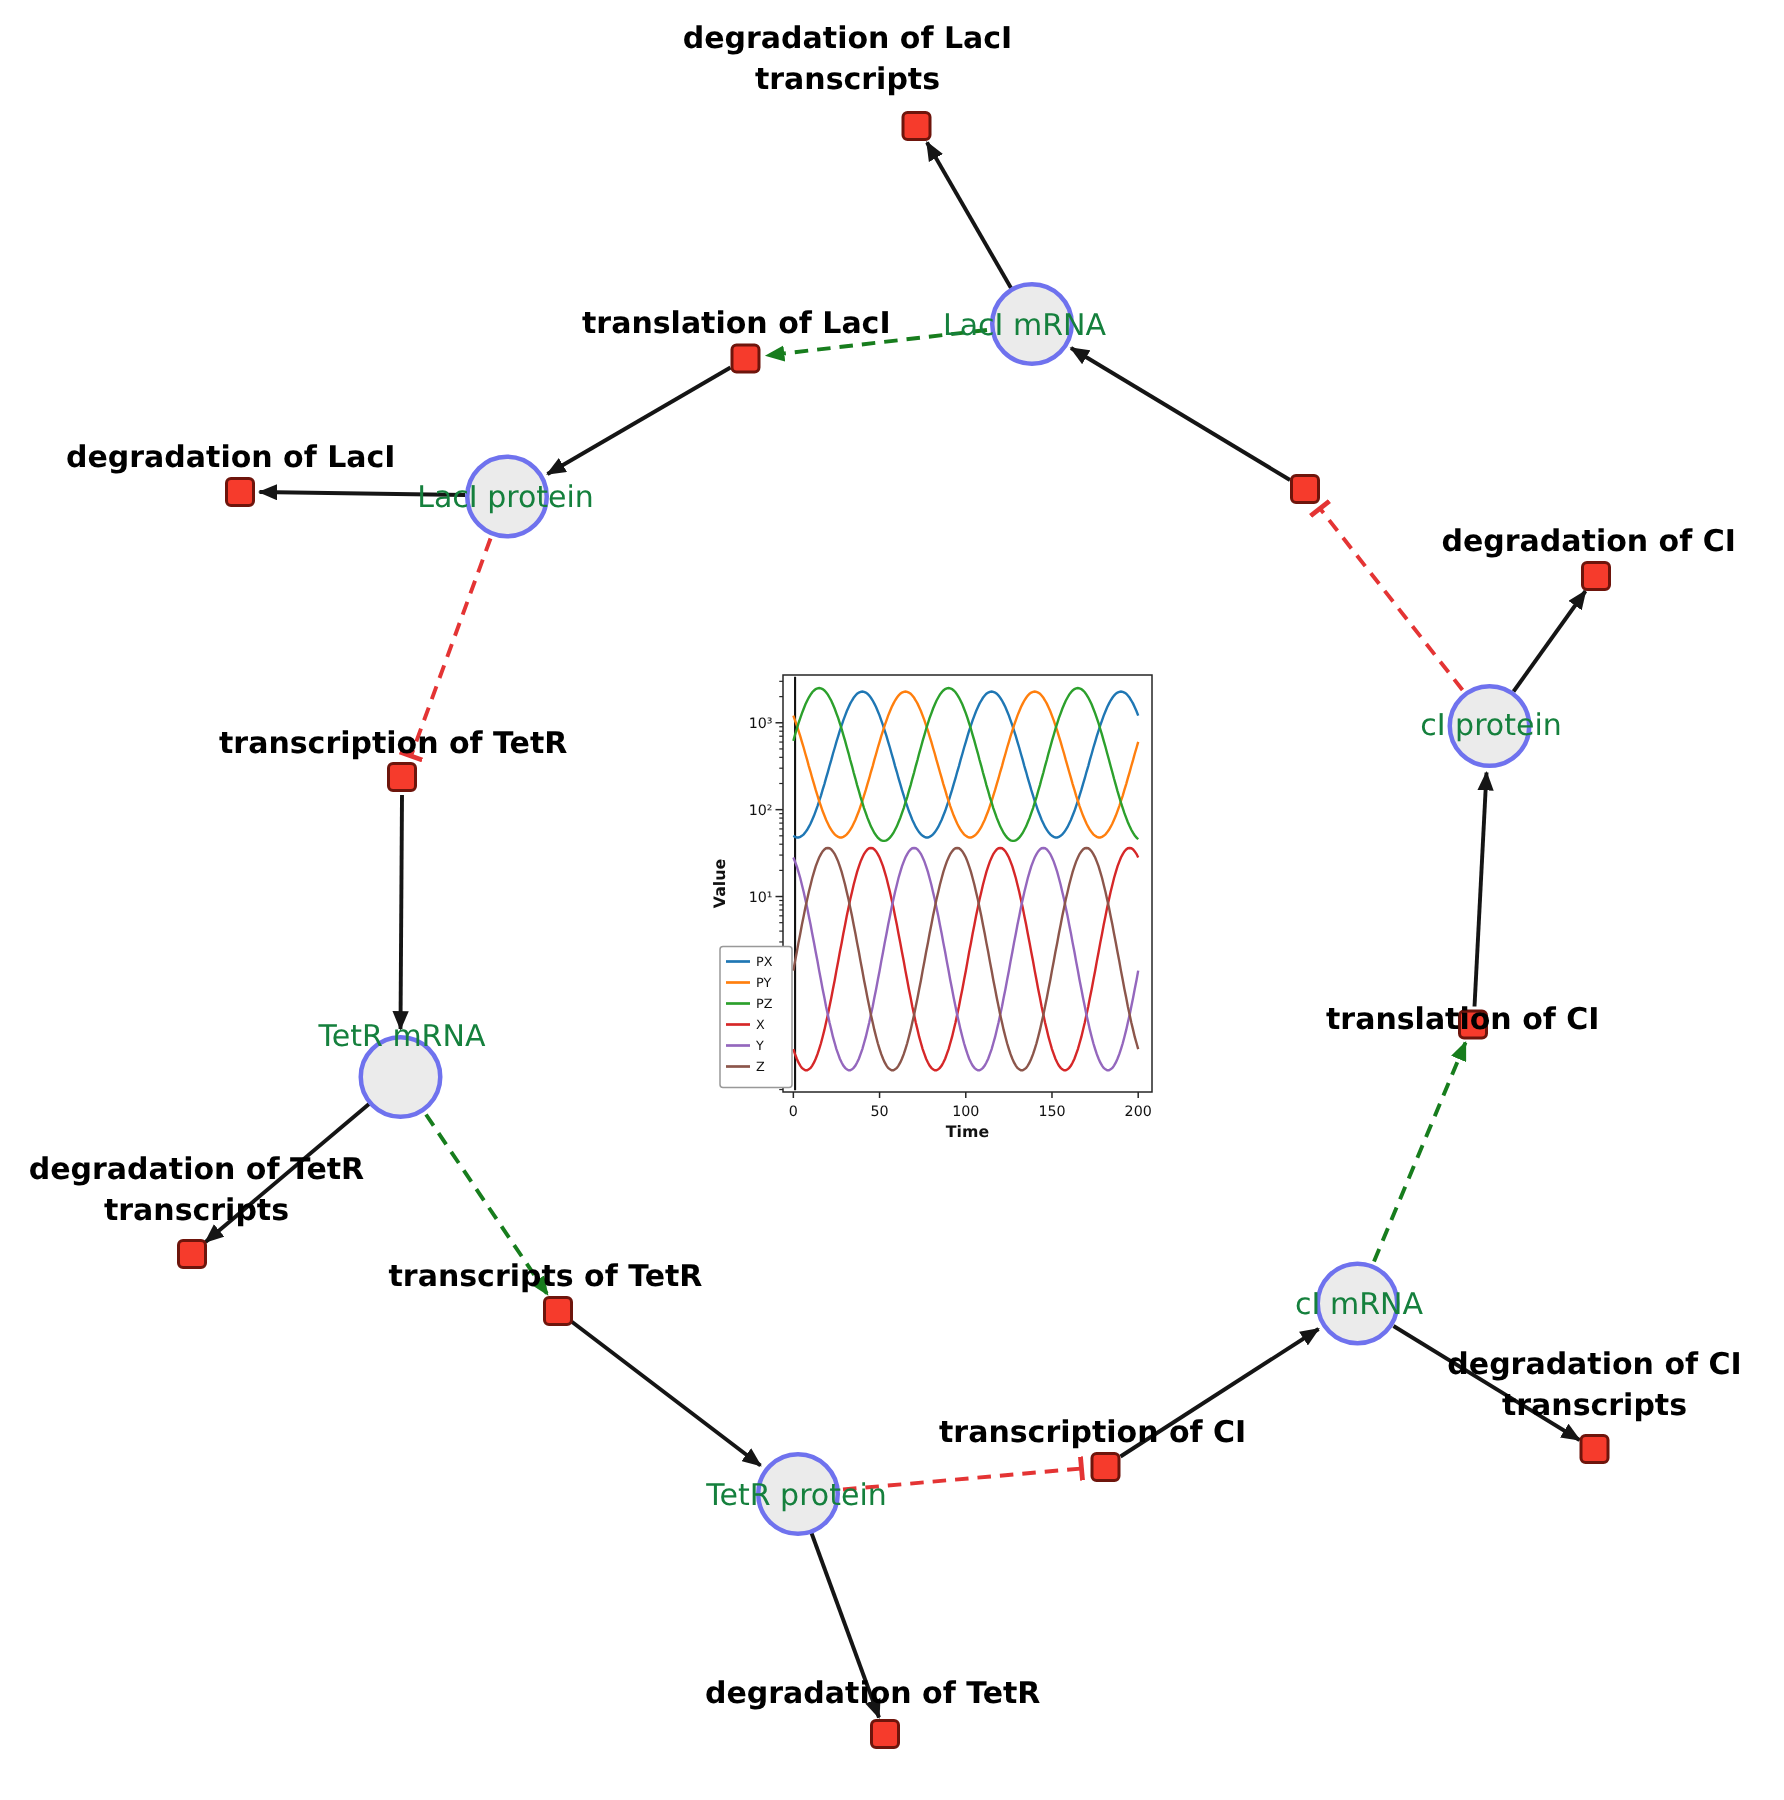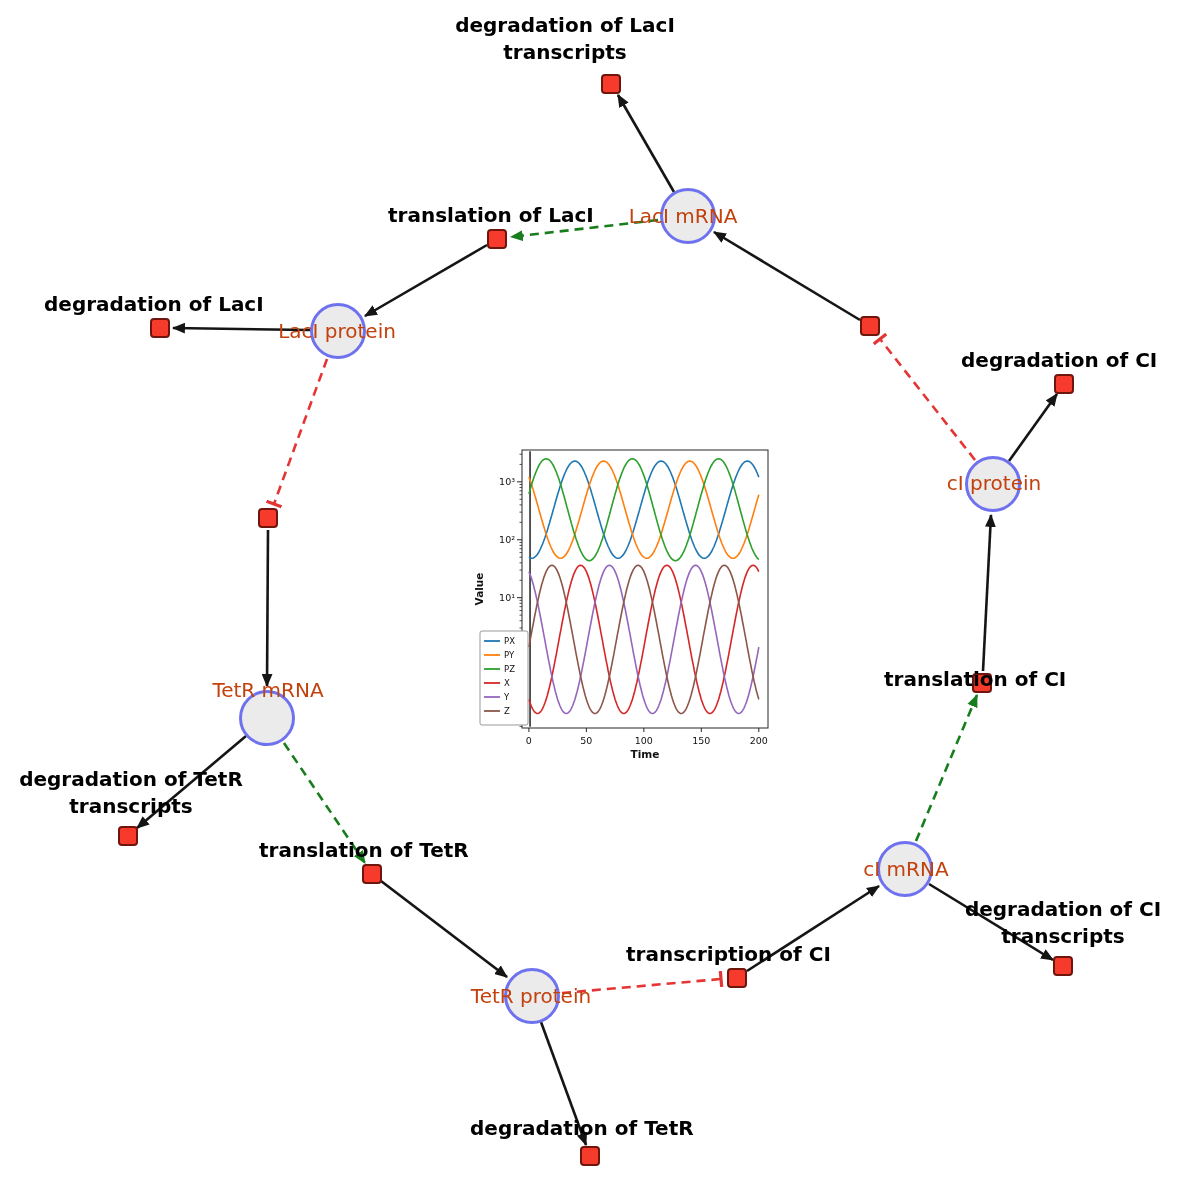--- a/index.html
+++ b/index.html
@@ -7,21 +7,21 @@
   .canvas{position:relative;width:1189px;height:1200px;background:#ffffff;overflow:hidden;}
   .edges{position:absolute;left:0;top:0;}
   .e-black{stroke:#151515;stroke-width:2.6;}
   .e-green{stroke:#177d1d;stroke-width:2.6;stroke-dasharray:9 6;}
   .e-red{stroke:#e43434;stroke-width:2.6;stroke-dasharray:9 6;}
   .species{position:absolute;width:56px;height:56px;border-radius:50%;
            background:#ebebeb;border:3px solid #6f72ee;box-sizing:border-box;}
   .rxn{position:absolute;width:20px;height:20px;background:#f63b2c;
        border:2px solid #6e150c;border-radius:4px;box-sizing:border-box;}
   .slabel{position:absolute;transform:translateX(-50%);font-size:20px;line-height:24px;
-          color:#c2410c;white-space:nowrap;}
+          color:#15803d;white-space:nowrap;}
   .rlabel{position:absolute;font-size:20px;line-height:27px;font-weight:bold;color:#000;white-space:nowrap;}
   .rlabel.center{transform:translateX(-50%);text-align:center;}
   .inset{position:absolute;left:470px;top:438px;width:310px;height:330px;}
   .inset svg{font-family:"DejaVu Sans", sans-serif;}
 </style>
 </head>
 <body>
 
 <div class="canvas">
 
@@ -85,26 +85,27 @@
   <div class="slabel" style="left:906px;top:857px">cI mRNA</div>
   <div class="slabel" style="left:994px;top:471px">cI protein</div>
 
   <div class="rlabel center" style="left:565px;top:12px">
     <span style="display:block">degradation of LacI</span>
     <span style="display:block">transcripts</span>
   </div>
   <div class="rlabel" style="left:388px;top:202px">translation of LacI</div>
   <div class="rlabel" style="left:44px;top:291px">degradation of LacI</div>
   <div class="rlabel" style="left:961px;top:347px">degradation of CI</div>
+  <div class="rlabel" style="left:146px;top:482px">transcription of TetR</div>
   <div class="rlabel" style="left:884px;top:666px">translation of CI</div>
   <div class="rlabel center" style="left:131px;top:766px">
     <span style="display:block">degradation of TetR</span>
     <span style="display:block">transcripts</span>
   </div>
-  <div class="rlabel" style="left:259px;top:837px">translation of TetR</div>
+  <div class="rlabel" style="left:259px;top:837px">transcripts of TetR</div>
   <div class="rlabel" style="left:626px;top:941px">transcription of CI</div>
   <div class="rlabel center" style="left:1063px;top:896px">
     <span style="display:block">degradation of CI</span>
     <span style="display:block">transcripts</span>
   </div>
   <div class="rlabel" style="left:470px;top:1115px">degradation of TetR</div>
 
   <div class="inset">
     <svg id="inset-svg" width="310" height="330" viewBox="0 0 310 330">
         <rect x="52" y="12" width="246" height="278" fill="#ffffff" stroke="#262626" stroke-width="1"></rect>

